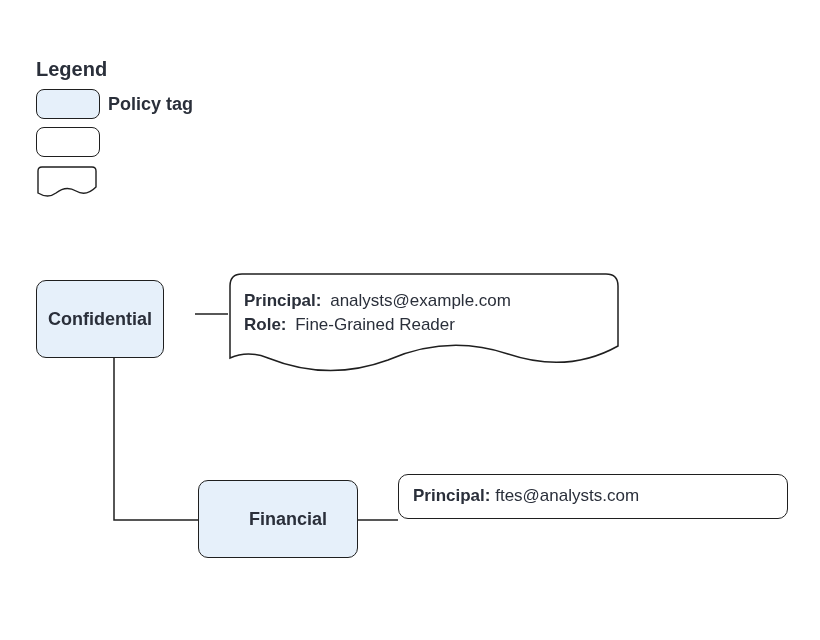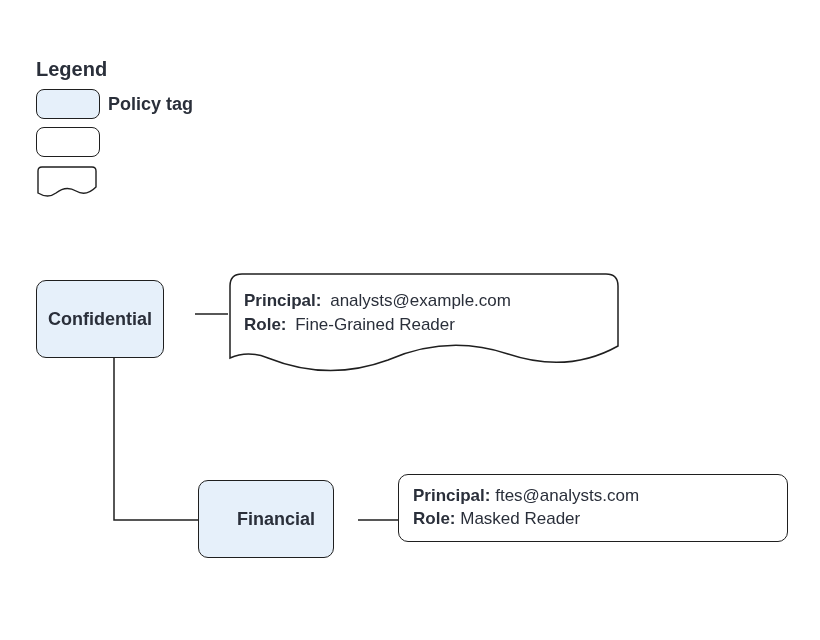--- a/index.html
+++ b/index.html
@@ -144,26 +144,22 @@
   <text x="16" y="34">
     <tspan class="b">Principal:</tspan>
     <tspan dx="4">analysts@example.com</tspan>
   </text>
   <text x="16" y="58">
     <tspan class="b">Role:</tspan>
     <tspan dx="4">Fine-Grained Reader</tspan>
   </text>
 </svg>
 
-<div class="node-tag" style="left:198px; top:480px; width:136px; height:78px;padding-left:28px;">
+<div class="node-tag" style="left:198px; top:480px; width:160px; height:78px;padding-left:28px;">
   <span>Financial</span>
 </div>
 
 <div class="node-box" style="left:398px; top:474px; width:390px;">
   <div class="kv">
     <b>Principal:</b>
     <span>ftes@analysts.com</span>
   </div>
-  <div class="kv">
-    <b>Role:</b>
-    <span>Masked Reader</span>
-  </div>
 </div>
 
 </body></html>

